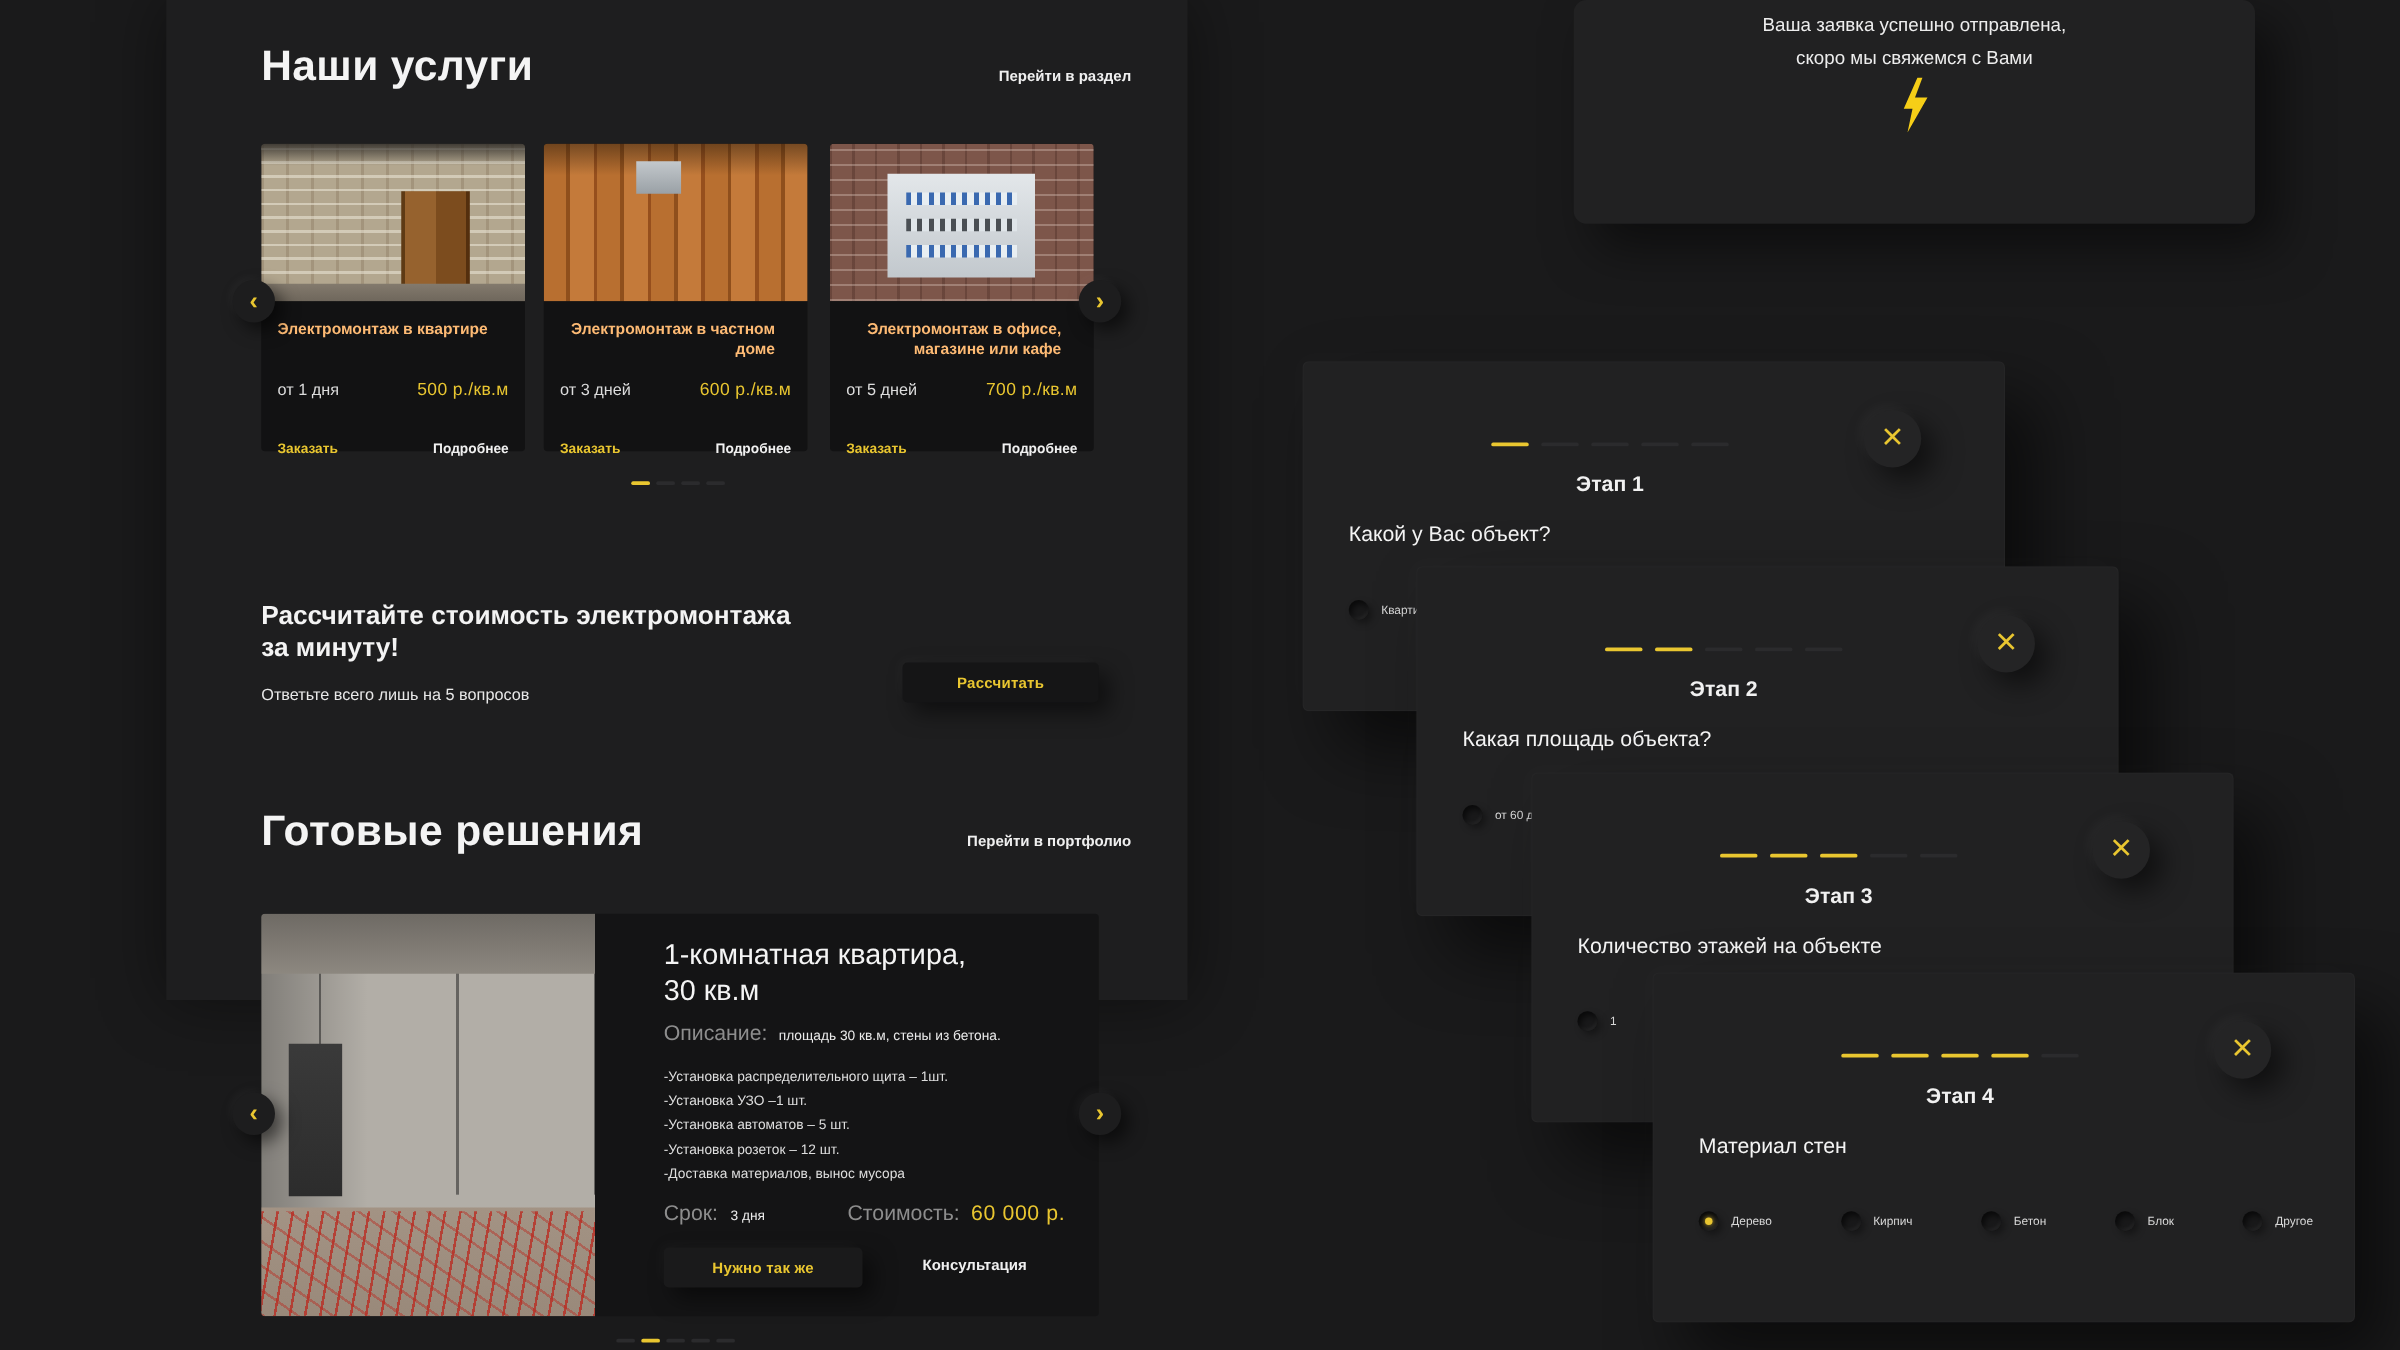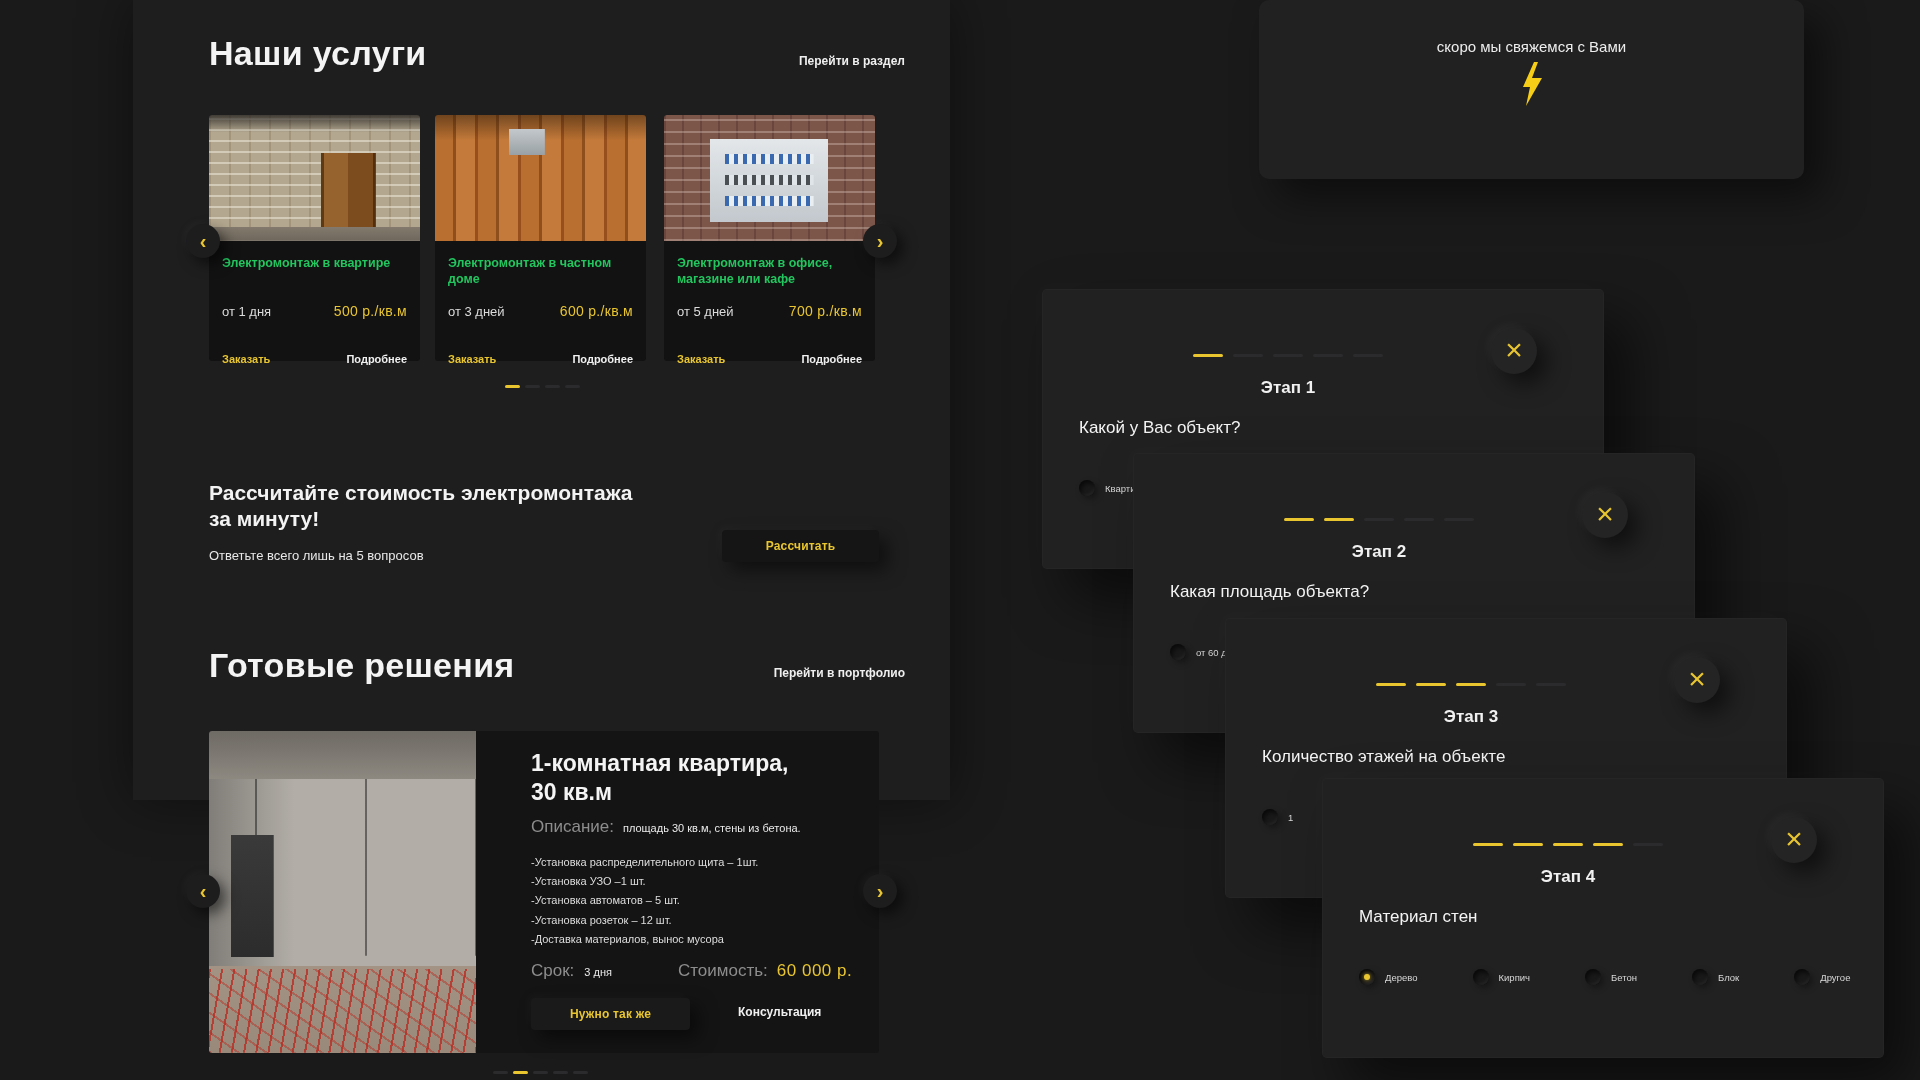--- a/index.html
+++ b/index.html
@@ -20,21 +20,21 @@
 
   
   .page{position:absolute;left:133px;top:0;width:817px;height:800px;background:var(--page);
     box-shadow:0 0 50px rgba(0,0,0,.45);}
   .h2{position:absolute;font-size:34px;font-weight:700;color:#f4f4f4;letter-spacing:.3px;}
   .toplink{position:absolute;font-size:12px;font-weight:700;color:#efefef;cursor:pointer;}
 
   .card{position:absolute;top:115px;width:211px;height:246px;background:var(--card);border-radius:3px;}
   .photo{position:absolute;top:0;left:0;width:100%;height:126px;border-radius:3px 3px 0 0;}
   .card-title{position:absolute;top:140px;left:13px;max-width:172px;font-size:12.5px;font-weight:700;
-    color:#22c55e;line-height:16px;}
+    color:#fdba74;line-height:16px;text-align:right;}
   .price-row{position:absolute;top:188px;left:13px;right:13px;display:flex;justify-content:space-between;align-items:baseline;}
   .duration{font-size:13px;color:#dcdcdc;}
   .price{font-size:14px;color:var(--accent);letter-spacing:.3px;}
   .btn-row{position:absolute;top:238px;left:13px;right:13px;display:flex;justify-content:space-between;align-items:center;}
   .order-btn{font-size:11px;font-weight:700;color:var(--accent);cursor:pointer;}
   .details-btn{font-size:11px;font-weight:700;color:#f0f0f0;cursor:pointer;}
 
   .circle-btn{position:absolute;width:34px;height:34px;border-radius:50%;background:#1d1d1e;border:none;
     display:flex;align-items:center;justify-content:center;cursor:pointer;z-index:5;
     box-shadow:6px 6px 14px rgba(0,0,0,.55),-3px -3px 8px rgba(255,255,255,.03);}
@@ -45,21 +45,21 @@
   .dash.on{background:var(--accent);}
 
   .calc-line{position:absolute;left:76px;font-size:21px;font-weight:700;color:#f3f3f3;}
   .calc-sub{position:absolute;left:76px;font-size:13px;color:#e8e8e8;}
   .dark-btn{position:absolute;background:var(--btn);border:none;border-radius:4px;cursor:pointer;
     font-size:12px;font-weight:700;color:var(--accent);letter-spacing:.2px;
     box-shadow:8px 8px 18px rgba(0,0,0,.5),-4px -4px 10px rgba(255,255,255,.025);}
 
   .project-card{position:absolute;left:76px;top:731px;width:670px;height:322px;background:#141415;border-radius:3px;}
   .project-photo{position:absolute;left:0;top:0;width:267px;height:322px;border-radius:3px 0 0 3px;}
-  .p-title{position:absolute;left:322px;top:18px;font-size:23px;font-weight:700;color:#f4f4f4;line-height:29px;}
+  .p-title{position:absolute;left:322px;top:18px;font-size:23px;font-weight:400;color:#f4f4f4;line-height:29px;}
   .p-desc{position:absolute;left:322px;top:86px;font-size:11px;display:flex;gap:9px;align-items:baseline;}
   .p-works{position:absolute;left:322px;top:122px;font-size:11px;color:#dedede;line-height:19.2px;}
   .p-term{position:absolute;left:322px;top:230px;display:flex;align-items:baseline;}
   .lab{font-size:17px;color:var(--gray);}
   .val{font-size:11px;color:#eaeaea;}
   .cost{font-size:17px;color:var(--accent);letter-spacing:.5px;}
   .p-secondary{position:absolute;left:529px;top:274px;font-size:12px;font-weight:700;color:#f0f0f0;cursor:pointer;}
 
   
   .toast{position:absolute;left:1259px;top:0;width:545px;height:179px;background:var(--panel);
@@ -242,20 +242,21 @@
     <div class="dash-strip" style="left:360px;top:1071px">
         <span class="dash"></span>
         <span class="dash on"></span>
         <span class="dash"></span>
         <span class="dash"></span>
         <span class="dash"></span>
       </div>
   </section>
 
   <aside class="toast">
+    <div class="toast-line" style="top:12px">Ваша заявка успешно отправлена,</div>
     <div class="toast-line" style="top:38px">скоро мы свяжемся с Вами</div>
     <svg class="bolt" width="26" height="44" viewBox="0 0 26 44">
       <polygon points="15,0 4,25 11,25 7,44 23,16 13,16 19,0" fill="#f6ce17"></polygon>
     </svg>
   </aside>
 
   <div class="modal" style="left:1042px;top:289px;z-index:2">
     <div class="dash-strip modal-dashes">
         <span class="dash on"></span>
         <span class="dash"></span>

